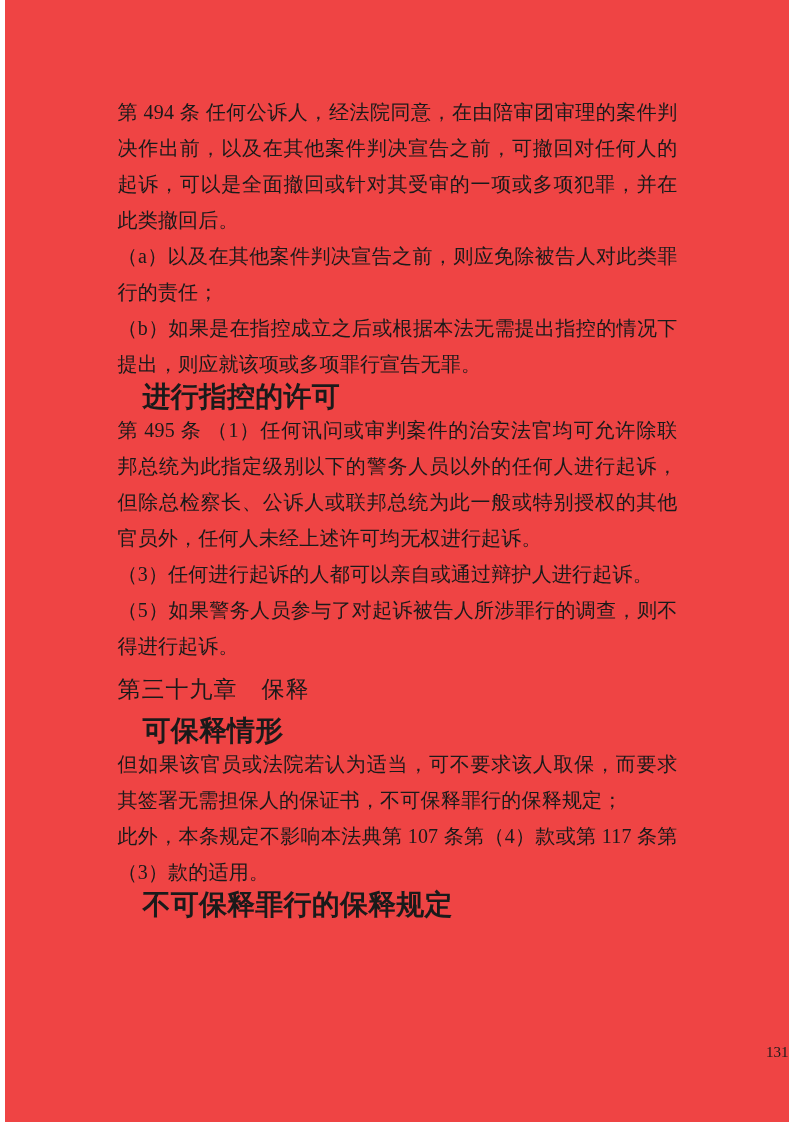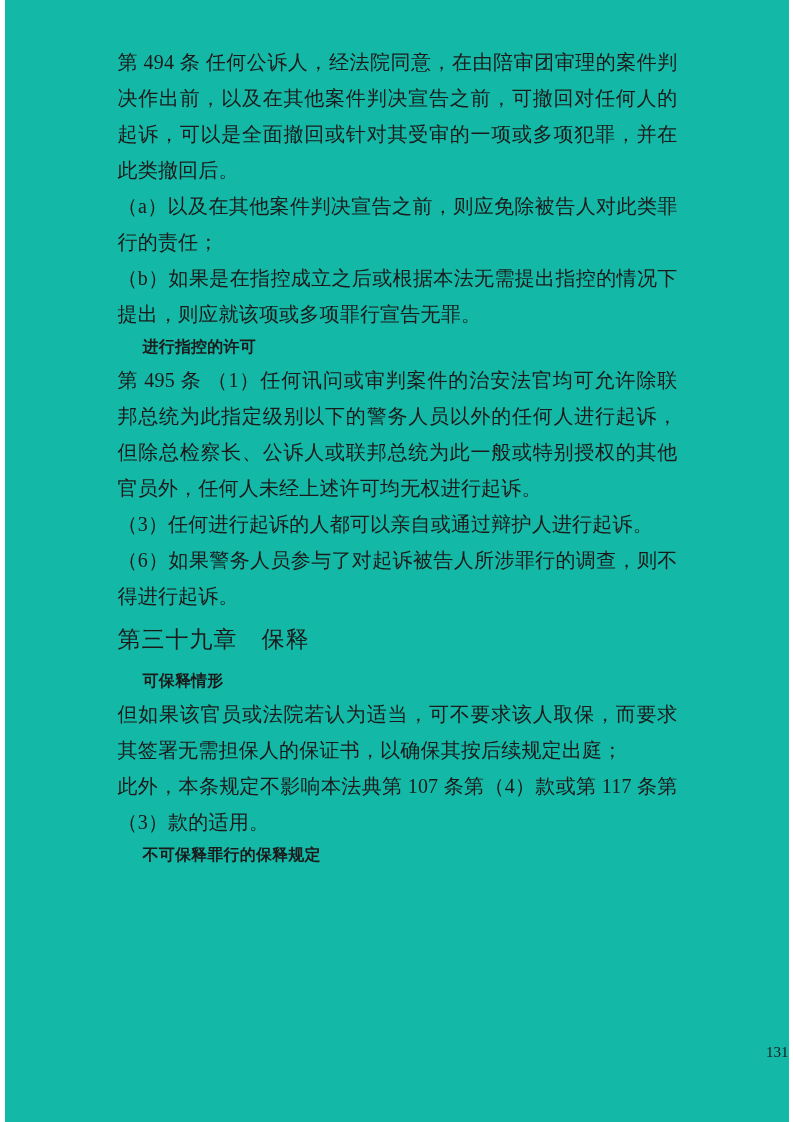--- a/index.html
+++ b/index.html
@@ -5,38 +5,38 @@
   html, body {
     margin: 0;
     padding: 0;
     background: #ffffff;
   }
   .page {
     position: relative;
     width: 784px;
     height: 1122px;
     margin: 0 auto;
-    background: #14b8a6;
+    background: #ef4444;
     box-sizing: border-box;
-    padding: 44px 111px 0 113px;
+    padding: 94px 111px 0 113px;
     font-family: "Liberation Serif", "DejaVu Serif", serif;
     color: #1a1a1a;
     overflow: hidden;
   }
   .body-para {
     margin: 0;
     font-size: 20px;
     line-height: 36px;
     text-align: justify;
     letter-spacing: 0.2px;
   }
   .section-heading {
     margin: 0;
     padding-left: 25px;
-    font-size: 16px;
+    font-size: 28px;
     font-weight: bold;
     line-height: 30px;
     letter-spacing: 0.2px;
   }
   .chapter-heading {
     margin: 4px 0;
     font-size: 23px;
     font-weight: normal;
     text-align: left;
     line-height: 44px;
@@ -58,26 +58,26 @@
 <div class="page">
 
   <p class="body-para">第 494 条 任何公诉人，经法院同意，在由陪审团审理的案件判决作出前，以及在其他案件判决宣告之前，可撤回对任何人的起诉，可以是全面撤回或针对其受审的一项或多项犯罪，并在此类撤回后。</p>
   <p class="body-para">（a）以及在其他案件判决宣告之前，则应免除被告人对此类罪行的责任；</p>
   <p class="body-para">（b）如果是在指控成立之后或根据本法无需提出指控的情况下提出，则应就该项或多项罪行宣告无罪。</p>
 
   <h3 class="section-heading">进行指控的许可</h3>
 
   <p class="body-para">第 495 条 （1）任何讯问或审判案件的治安法官均可允许除联邦总统为此指定级别以下的警务人员以外的任何人进行起诉，但除总检察长、公诉人或联邦总统为此一般或特别授权的其他官员外，任何人未经上述许可均无权进行起诉。</p>
   <p class="body-para">（3）任何进行起诉的人都可以亲自或通过辩护人进行起诉。</p>
-  <p class="body-para">（6）如果警务人员参与了对起诉被告人所涉罪行的调查，则不得进行起诉。</p>
+  <p class="body-para">（5）如果警务人员参与了对起诉被告人所涉罪行的调查，则不得进行起诉。</p>
 
   <h2 class="chapter-heading">第三十九章　保释</h2>
 
   <h3 class="section-heading">可保释情形</h3>
 
-  <p class="body-para">但如果该官员或法院若认为适当，可不要求该人取保，而要求其签署无需担保人的保证书，以确保其按后续规定出庭；</p>
+  <p class="body-para">但如果该官员或法院若认为适当，可不要求该人取保，而要求其签署无需担保人的保证书，不可保释罪行的保释规定；</p>
   <p class="body-para">此外，本条规定不影响本法典第 107 条第（4）款或第 117 条第（3）款的适用。</p>
 
   <h3 class="section-heading">不可保释罪行的保释规定</h3>
 
   <div class="page-number">131</div>
 
 </div>
 
 </body></html>

